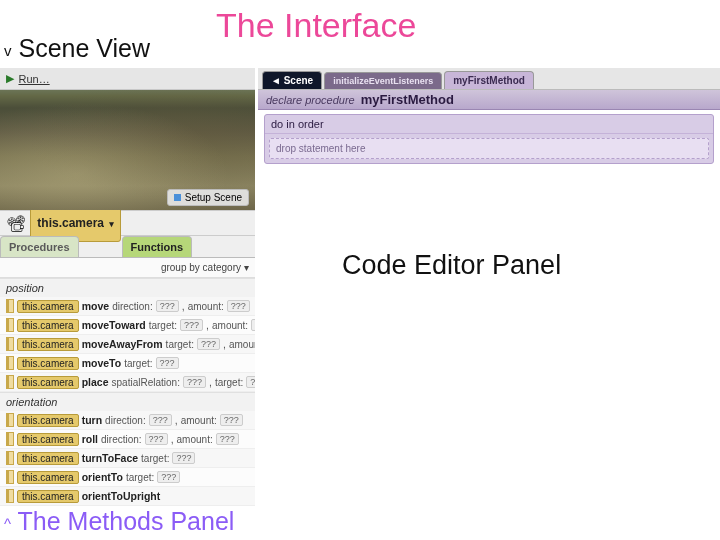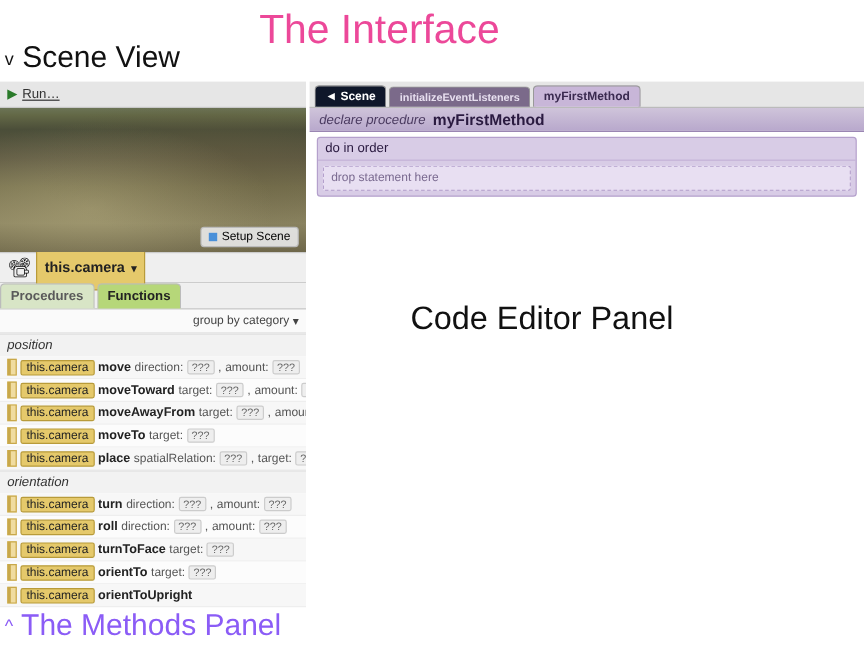--- a/index.html
+++ b/index.html
@@ -23,21 +23,21 @@
   .scene-3d { height: 120px; background: linear-gradient(#6b7456 0%, #636846 5%, #4b4e39 15%, #5f5a43 35%, #77714f 55%, #8a8360 80%, #6e674a 100%); position: relative; overflow: hidden; }
   .scene-3d::before { content: ""; position: absolute; inset: 0; background: radial-gradient(ellipse at 30% 70%, rgba(200,190,140,0.35), transparent 60%), radial-gradient(ellipse at 70% 40%, rgba(100,90,60,0.4), transparent 60%); }
   .scene-buttons { position: absolute; right: 6px; bottom: 4px; background: rgba(230,230,230,0.92); border: 1px solid #bbb; border-radius: 3px; padding: 2px 6px; font-size: 10px; display: flex; align-items: center; gap: 4px; }
   .scene-buttons .sq { width: 7px; height: 7px; background: #4a90d9; display: inline-block; }
 
   .object-row { height: 26px; background: #efefef; border-top: 1px solid #ccc; border-bottom: 1px solid #ccc; display: flex; align-items: center; padding: 0 6px; gap: 4px; }
   .cam-icon { font-size: 16px; }
   .obj-chip { background: #e5c96b; border: 1px solid #b89b3a; border-radius: 3px; padding: 11px 6px; font-size: 12px; font-weight: bold; color: #222; }
   .obj-chip .dd { font-size: 9px; margin-left: 2px; }
 
-  .tab-row { display: flex; height: 22px; background: #efefef; border-bottom: 1px solid #bbb; font-size: 11px; font-weight: bold; }
+  .tab-row { display: flex; height: 22px; background: #efefef; border-bottom: 1px solid #bbb; font-size: 11px; font-weight: bold; gap: 41px; }
   .tab-row .tab { padding: 4px 8px; border: 1px solid #bbb; border-bottom: none; border-radius: 4px 4px 0 0; margin-right: 2px; }
   .tab-row .tab.inactive { background: #d8e5c6; color: #5a5a5a; }
   .tab-row .tab.active { background: #b6d779; color: #222; }
 
   .group-row { height: 20px; background: #fafafa; display: flex; justify-content: flex-end; align-items: center; padding-right: 6px; font-size: 10px; color: #444; border-bottom: 1px solid #ddd; text-align: right; }
   .group-row .dd { margin-left: 3px; }
 
   .cat-header { font-size: 11px; font-style: italic; color: #333; padding: 3px 6px; background: #f2f2f2; border-top: 1px solid #e0e0e0; text-align: left; }
 
   .method-row { display: flex; align-items: center; padding: 2px 6px; gap: 3px; font-size: 10.5px; background: #f7f7f7; border-bottom: 1px solid #eee; white-space: nowrap; overflow: hidden; }

